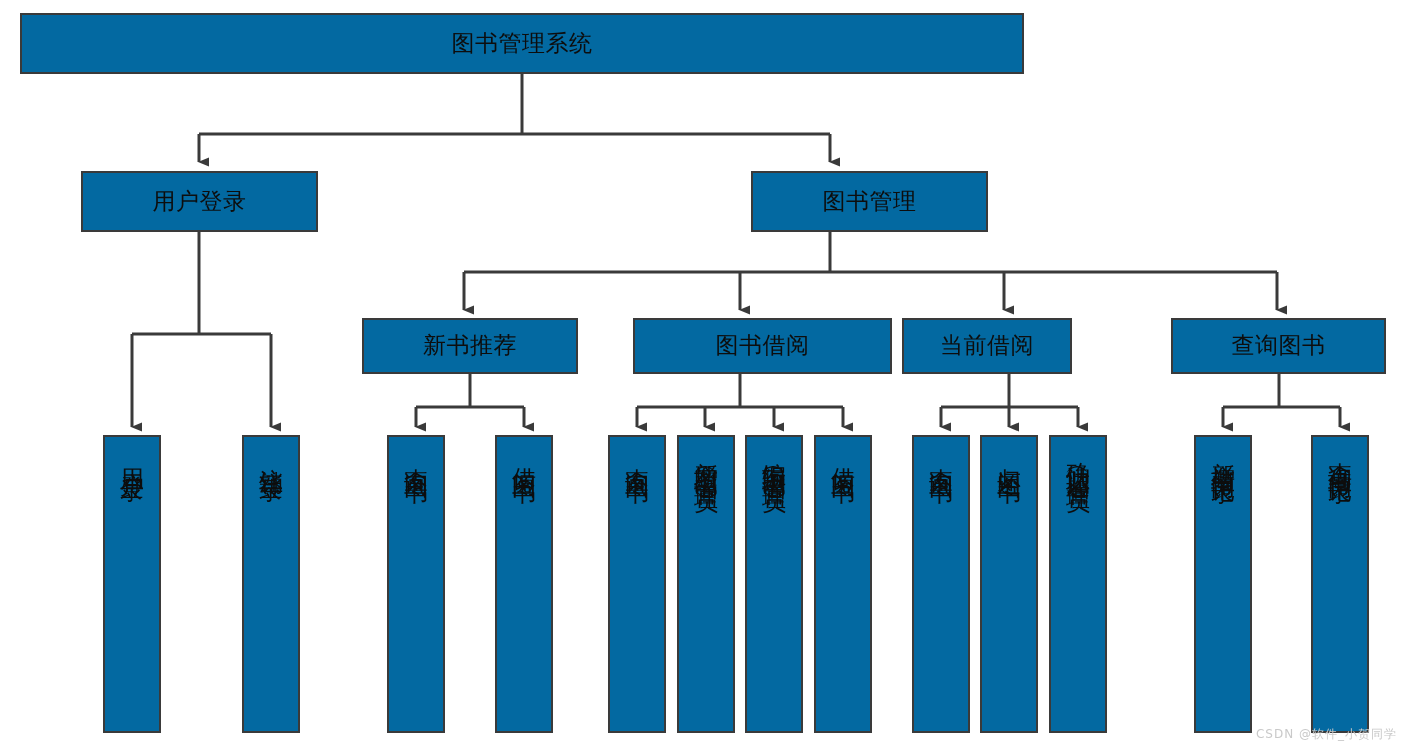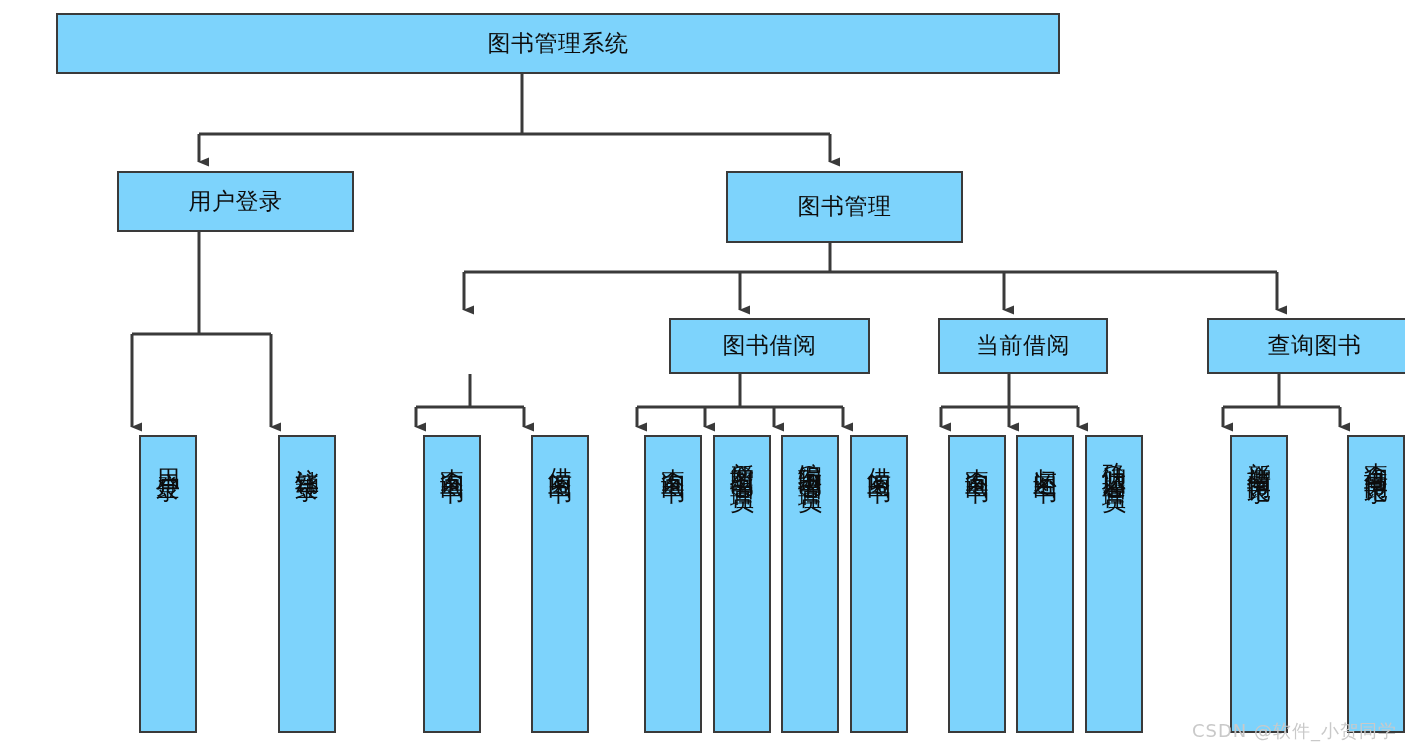--- a/index.html
+++ b/index.html
@@ -7,27 +7,26 @@
     width:1405px;height:747px;
     font-family:"DejaVu Sans","Liberation Sans",sans-serif;
     overflow:hidden;position:relative;
   }
   #diagram-root{position:relative;width:1405px;height:747px;}
   svg.canvas{position:absolute;left:0;top:0;width:1405px;height:747px;display:block;}
 
   .node-box{
     position:absolute;
     box-sizing:border-box;
-    background:#7dd3fc;
+    background:#0369a1;
     border:2.5px solid #3a3a3a;
     display:flex;
     align-items:center;
     justify-content:center;
     color:#111111;
-    margin-left:36px;
   }
   .node-label{
     font-size:23px;
     line-height:1.1;
     letter-spacing:0.5px;
     white-space:nowrap;
     color:#0d0d0d;
   }
   .leaf-box .node-label{
     writing-mode:vertical-rl;
@@ -41,21 +40,21 @@
     align-items:flex-start;
     justify-content:center;
     padding-top:12px;
   }
   .leaf-box.tall-text{padding-top:6px;}
 
   .watermark{
     position:absolute;
     right:8px;
     bottom:4px;
-    font-size:18px;
+    font-size:12px;
     color:#c9c9c9;
     letter-spacing:1px;
     white-space:nowrap;
     pointer-events:none;
   }
 </style>
 </head>
 <body>
 
 <div id="diagram-root">
@@ -112,25 +111,28 @@
     </g>
   </svg>
 
   <div class="node-box" style="left:20px;top:13px;width:1004px;height:61px;">
     <span class="node-label">图书管理系统</span>
   </div>
 
   <div class="node-box" style="left:81px;top:171px;width:237px;height:61px;">
     <span class="node-label">用户登录</span>
   </div>
-  <div class="node-box" style="left:690px;top:171px;width:237px;height:72px;">
+  <div class="node-box" style="left:751px;top:171px;width:237px;height:61px;">
     <span class="node-label">图书管理</span>
   </div>
 
-  <div class="node-box" style="left:633px;top:318px;width:201px;height:56px;justify-content:center;">
+  <div class="node-box" style="left:362px;top:318px;width:216px;height:56px;">
+    <span class="node-label">新书推荐</span>
+  </div>
+  <div class="node-box" style="left:633px;top:318px;width:259px;height:56px;justify-content:center;">
     <span class="node-label">图书借阅</span>
   </div>
   <div class="node-box" style="left:902px;top:318px;width:170px;height:56px;">
     <span class="node-label">当前借阅</span>
   </div>
   <div class="node-box" style="left:1171px;top:318px;width:215px;height:56px;">
     <span class="node-label">查询图书</span>
   </div>
 
   <div class="node-box leaf-box" style="left:103px;top:435px;width:58px;height:298px;">

